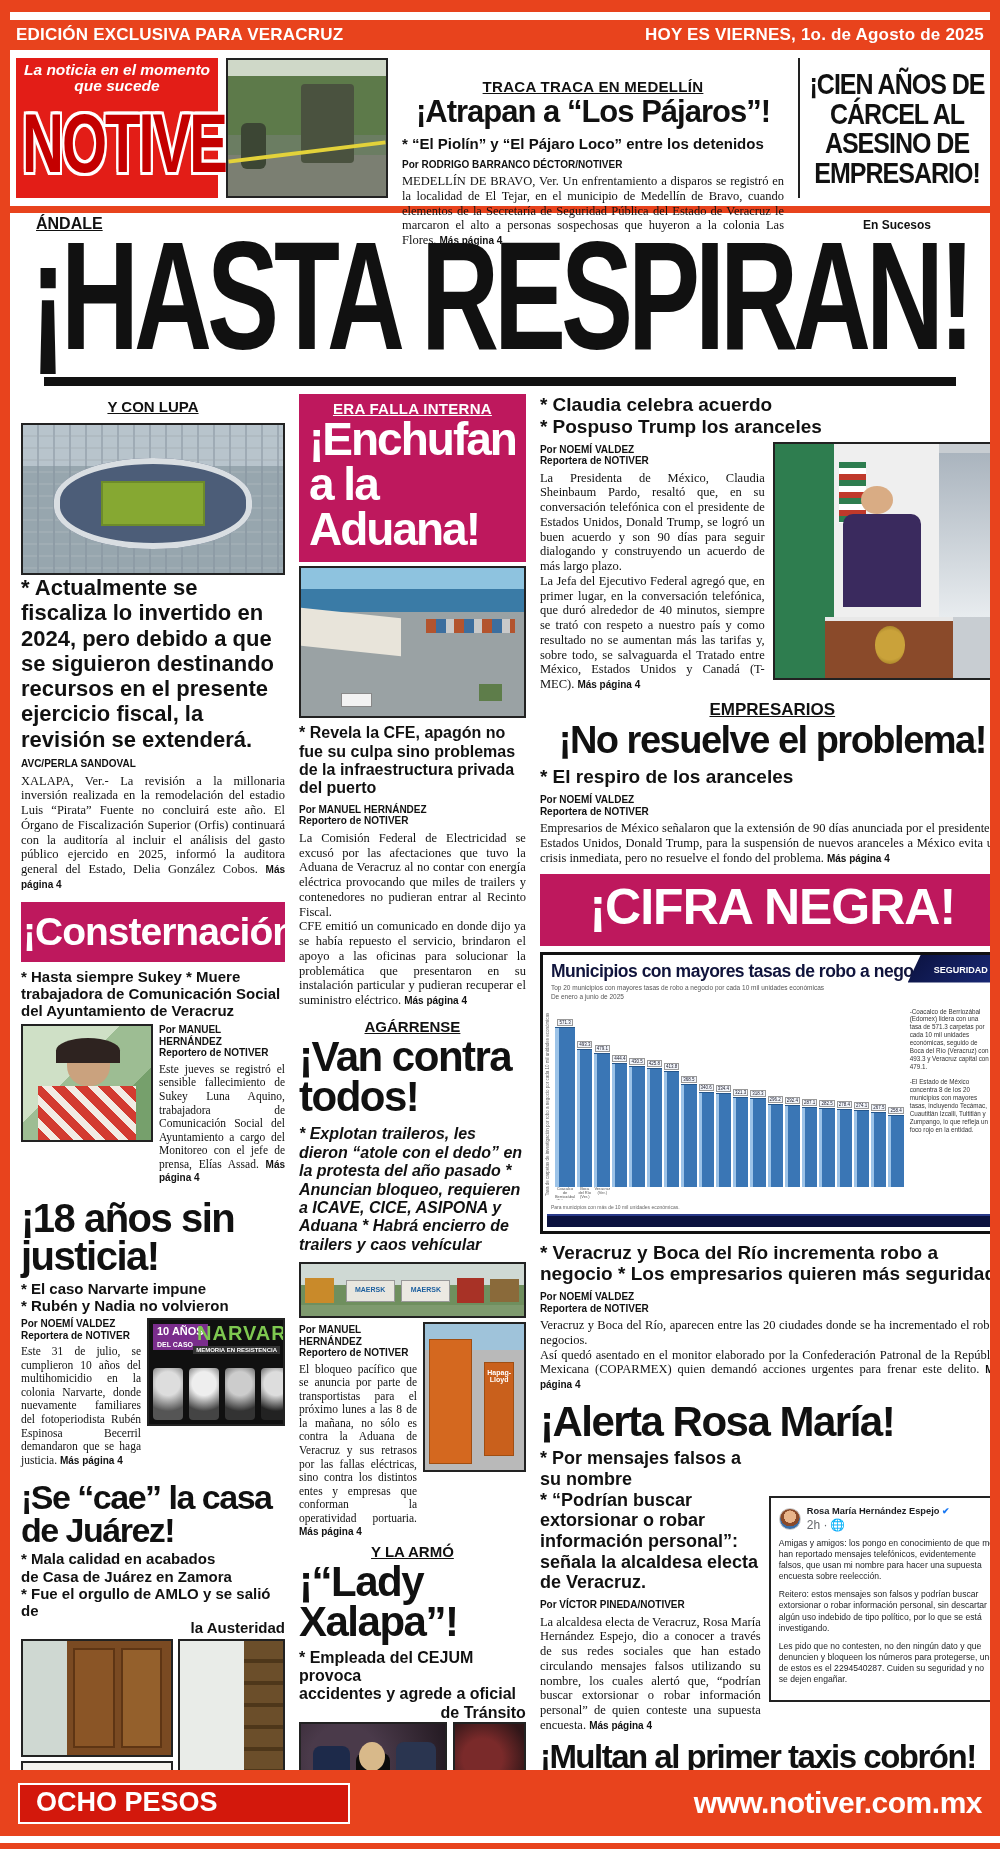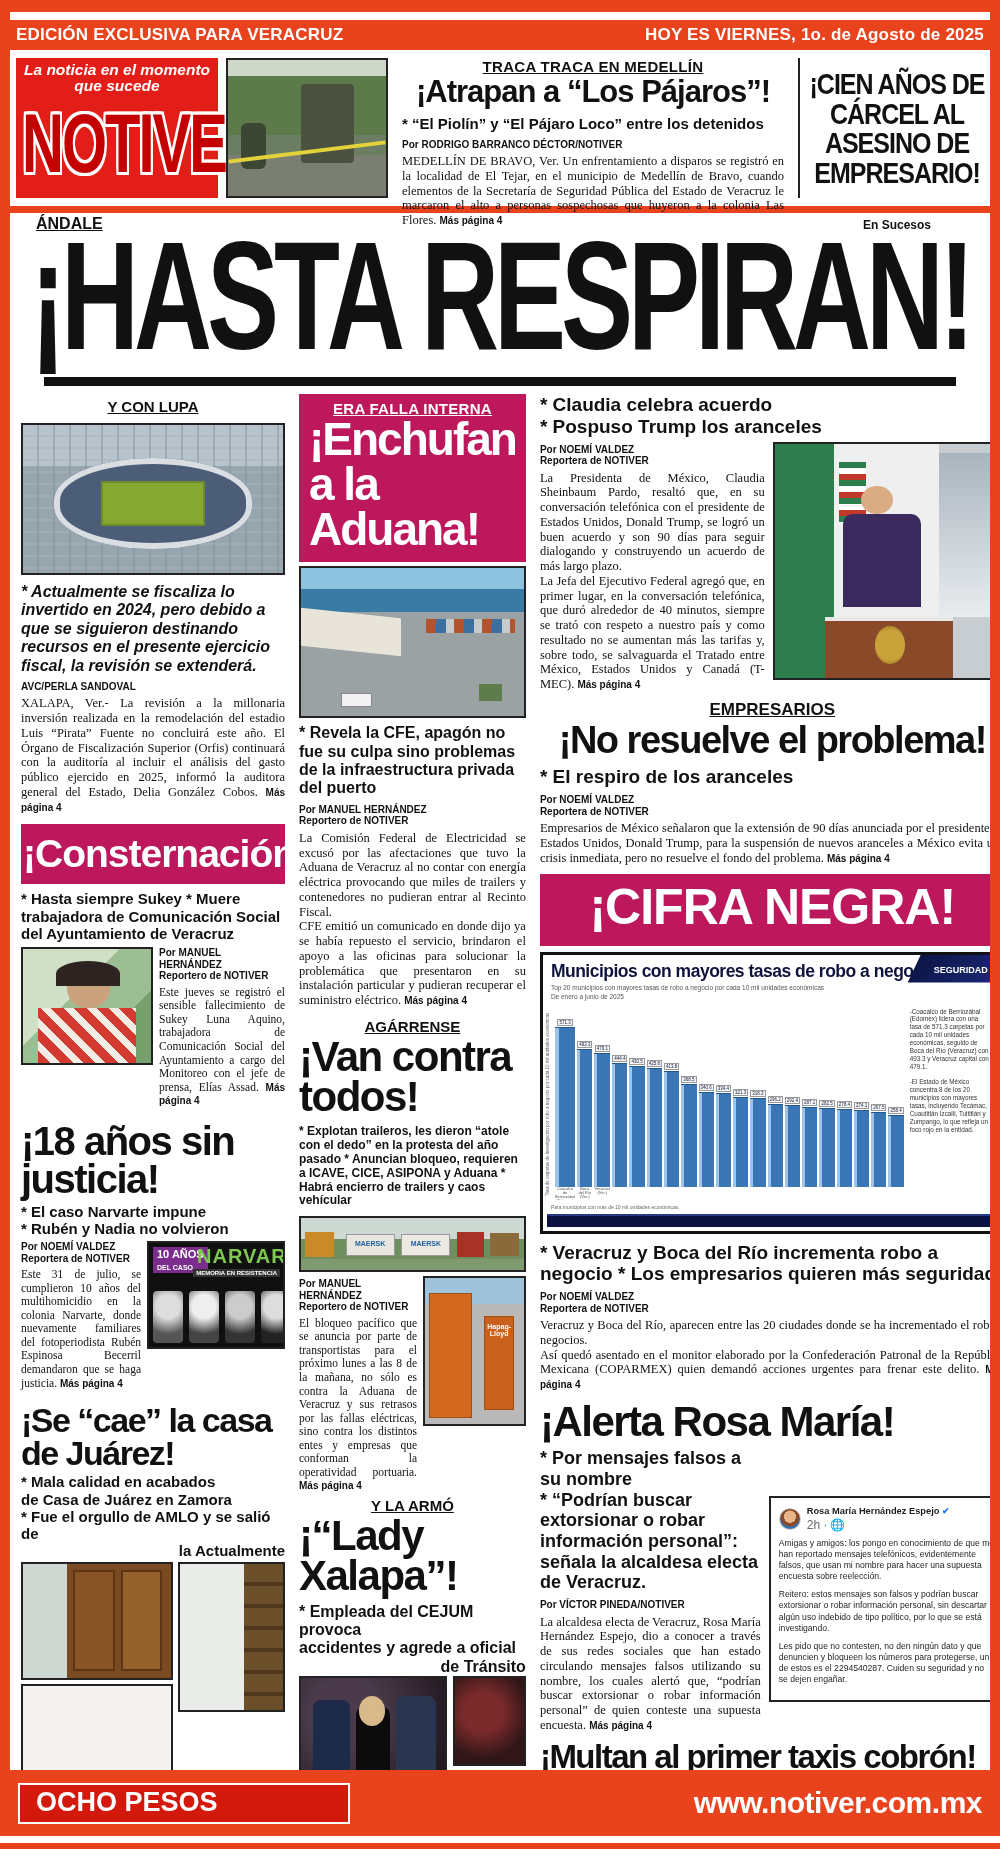--- a/index.html
+++ b/index.html
@@ -15,21 +15,21 @@
   .inner{margin:0 10px;}
   
   .masthead{display:flex;gap:8px;padding:8px 4px 4px 6px;height:152px;}
   .logo{width:202px;background:#e31d17;padding:4px 6px;display:flex;flex-direction:column;}
   .logo .tag{color:#fff;font-style:italic;font-weight:bold;font-size:15.5px;text-align:center;line-height:1.05;}
   .logo .name{font-weight:900;font-size:58px;letter-spacing:-2px;color:#c40000;text-align:center;line-height:1.0;margin-top:6px;
     text-shadow:-2px -2px 0 #fff,2px -2px 0 #fff,-2px 2px 0 #fff,2px 2px 0 #fff,0 -2px 0 #fff,0 2px 0 #fff,-2px 0 0 #fff,2px 0 0 #fff;
     transform:scaleY(1.45);transform-origin:top;}
   .ph{position:relative;border:2px solid #222;overflow:hidden;background:#9aa;}
   .mast-photo{width:162px;}
-  .mast-art{flex:1;padding:0 6px;}
+  .mast-art{flex:1;padding:0 6px;margin-top:20px;}
   .kick{font-weight:bold;font-size:15px;text-decoration:underline;text-align:center;letter-spacing:.3px;}
   .hl{font-weight:900;letter-spacing:-1px;line-height:.98;}
   .mast-art .hl{font-size:31px;text-align:center;margin:2px 0 8px;}
   .deck{font-weight:bold;font-size:15px;line-height:1.15;}
   .by{font-weight:bold;font-size:10px;line-height:1.15;margin:6px 0 4px;}
   .body{font-family:"Liberation Serif",serif;font-size:12.5px;line-height:1.18;text-align:justify;}
   .more{font-family:"Liberation Sans",sans-serif;font-weight:bold;font-size:10px;}
   .vline{width:2px;background:#222;}
   .mast-right{width:178px;text-align:center;padding-top:12px;}
   .mast-right .hl{font-size:25px;line-height:1.02;transform:scaleY(1.15);transform-origin:top;}
@@ -134,21 +134,21 @@
 
     <div class="cols">
 
       <div class="col c1">
         <div class="centerk">Y CON LUPA</div>
         <div class="ph" style="height:152px;margin-top:8px;background:linear-gradient(180deg,#b8c4cc 0 28%,#97a6ae 28%);">
           <div style="position:absolute;inset:0;background:repeating-linear-gradient(90deg,transparent 0 14px,#8793a0 14px 16px),repeating-linear-gradient(transparent 0 10px,#a9b4ba 10px 12px);opacity:.5;"></div>
           <div style="position:absolute;left:12%;top:22%;width:76%;height:62%;background:#4c5d78;border-radius:50% / 46%;box-shadow:0 0 0 6px #d9dee2 inset;"></div>
           <div style="position:absolute;left:30%;top:38%;width:40%;height:30%;background:#86a832;border:2px solid #6d8c2a;"></div>
         </div>
-        <div class="deck" style="margin-top:8px;font-size:16px;font-style:italic;">* Actualmente se fiscaliza lo invertido en 2024, pero debido a que se siguieron destinando recursos en el presente ejercicio fiscal, la revisión se extenderá.</div>
+        <div class="deck" style="font-size:22px;">* Actualmente se fiscaliza lo invertido en 2024, pero debido a que se siguieron destinando recursos en el presente ejercicio fiscal, la revisión se extenderá.</div>
         <div class="by">AVC/PERLA SANDOVAL</div>
         <div class="body"><span>XALAPA, Ver.-  La revisión a la millonaria inversión realizada en la remodelación del estadio Luis “Pirata” Fuente no concluirá este año. El Órgano de Fiscalización Superior (Orfis) continuará con la auditoría al incluir el análisis del gasto público ejercido en 2025, informó la auditora general del Estado, Delia González Cobos.</span> <span class="more">Más página 4</span></div>
 
         <div class="banner" style="font-size:39px;margin-top:10px;">¡Consternación!</div>
         <div class="deck" style="margin-top:6px;">* Hasta siempre Sukey * Muere trabajadora de Comunicación Social del Ayuntamiento de Veracruz</div>
         <div class="flex" style="gap:6px;margin-top:5px;">
           <div class="ph" style="width:132px;height:118px;flex:none;background:linear-gradient(135deg,#cfe0c6 0 40%,#9dbd93 40% 70%,#76a06c 70%);">
             <div style="position:absolute;left:34%;top:14%;width:34%;height:38%;background:#caa27e;border-radius:46%;"></div>
             <div style="position:absolute;left:26%;top:10%;width:50%;height:22%;background:#2e2320;border-radius:50% 50% 0 0;"></div>
             <div style="position:absolute;left:12%;top:52%;width:76%;height:48%;background:repeating-linear-gradient(45deg,#d33b30 0 9px,#f2ece4 9px 16px);"></div>
@@ -176,21 +176,21 @@
             <div style="position:absolute;left:76px;bottom:4px;width:30px;height:52px;background:radial-gradient(circle at 50% 30%,#ccc 0 30%,#333 70%);border-radius:4px;"></div>
             <div style="position:absolute;left:112px;bottom:4px;width:30px;height:52px;background:radial-gradient(circle at 50% 30%,#ddd 0 30%,#222 70%);border-radius:4px;"></div>
           </div>
         </div>
 
         <div class="bighl" style="font-size:34px;margin-top:14px;">¡Se “cae” la casa de Juárez!</div>
         <div class="deck" style="margin-top:4px;">
           <span>* Mala calidad en acabados</span><br>
           <span>de Casa de Juárez en Zamora</span><br>
           <span>* Fue el orgullo de AMLO y se salió de</span><br>
-          <span style="display:block;text-align:right;">la Actualmente</span>
+          <span style="display:block;text-align:right;">la Austeridad</span>
         </div>
         <div class="flex" style="gap:5px;margin-top:2px;">
           <div style="width:152px;flex:none;">
             <div class="ph" style="height:118px;background:linear-gradient(90deg,#cfd8d2 0 30%,#7a4a22 30%);">
               <div style="position:absolute;left:34%;top:6%;width:28%;height:88%;background:#8a5526;border:2px solid #5e3514;"></div>
               <div style="position:absolute;left:66%;top:6%;width:28%;height:88%;background:#94602c;border:2px solid #5e3514;"></div>
             </div>
             <div class="ph" style="height:118px;margin-top:4px;background:#f4f2ee;">
               
               
@@ -220,21 +220,21 @@
           <div style="position:absolute;left:18%;bottom:6%;width:14%;height:10%;background:#f2f2f2;border:1px solid #888;"></div>
           <div style="position:absolute;right:10%;bottom:10%;width:10%;height:12%;background:#5e7d4a;"></div>
         </div>
         <div class="deck" style="font-size:16px;margin-top:6px;">* Revela la CFE, apagón no fue su culpa sino problemas de la infraestructura privada del puerto</div>
         <div class="by"><span>Por MANUEL HERNÁNDEZ</span><br><span>Reportero de NOTIVER</span></div>
         <div class="body prelinewrap"><span>La Comisión Federal de Electricidad se excusó por las afectaciones que tuvo la Aduana de Veracruz al no contar con energía eléctrica provocando que miles de trailers y contenedores no pudieran entrar al Recinto Fiscal.
 CFE emitió un comunicado en donde dijo ya se había repuesto el servicio, brindaron el apoyo a las oficinas para solucionar la problemática que presentaron en su instalación particular y pudieran recuperar el suministro eléctrico.</span> <span class="more">Más página 4</span></div>
 
         <div class="centerk" style="margin-top:10px;">AGÁRRENSE</div>
         <div class="bighl" style="font-size:42px;">¡Van contra todos!</div>
-        <div class="deck" style="font-size:12px;margin-top:8px;">* Explotan traileros, les dieron “atole con el dedo” en la protesta del año pasado  * Anuncian bloqueo, requieren a ICAVE, CICE, ASIPONA y Aduana * Habrá encierro de trailers y caos vehícular</div>
+        <div class="deck" style="font-size:16px;margin-top:8px;font-style:italic;">* Explotan traileros, les dieron “atole con el dedo” en la protesta del año pasado  * Anuncian bloqueo, requieren a ICAVE, CICE, ASIPONA y Aduana * Habrá encierro de trailers y caos vehícular</div>
         <div class="ph" style="height:56px;margin-top:8px;background:linear-gradient(180deg,#cfd9d4 0 40%,#6f8f5e 40% 78%,#7e9a6e 78%);">
           <div style="position:absolute;left:2%;top:26%;width:13%;height:48%;background:#c98a2a;"></div>
           <div style="position:absolute;left:20%;top:30%;width:22%;height:42%;background:#e8e6df;border:1px solid #999;color:#1c5f9e;font-size:7px;font-weight:bold;text-align:center;line-height:2.6;">MAERSK</div>
           <div style="position:absolute;left:45%;top:30%;width:22%;height:42%;background:#ece9e2;border:1px solid #999;color:#1c5f9e;font-size:7px;font-weight:bold;text-align:center;line-height:2.6;">MAERSK</div>
           <div style="position:absolute;left:70%;top:26%;width:12%;height:48%;background:#a83226;"></div>
           <div style="position:absolute;left:85%;top:28%;width:13%;height:44%;background:#8a6a3a;"></div>
         </div>
         <div class="flex" style="gap:6px;margin-top:4px;">
           <div style="width:118px;flex:none;">
             <div class="by" style="margin-top:2px;"><span>Por MANUEL HERNÁNDEZ</span><br><span>Reportero de NOTIVER</span></div>

